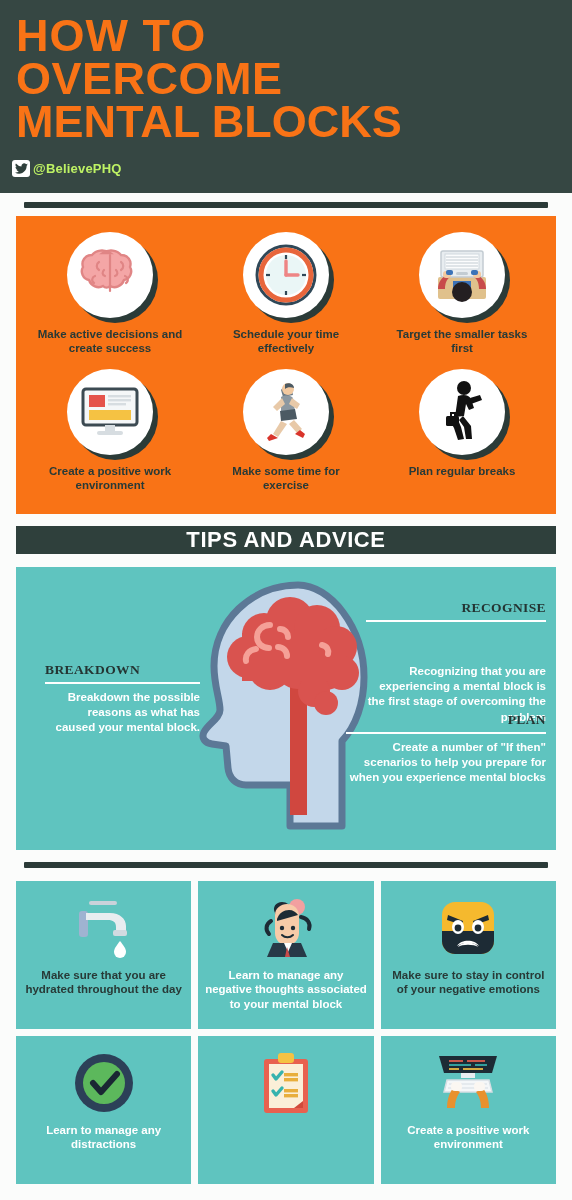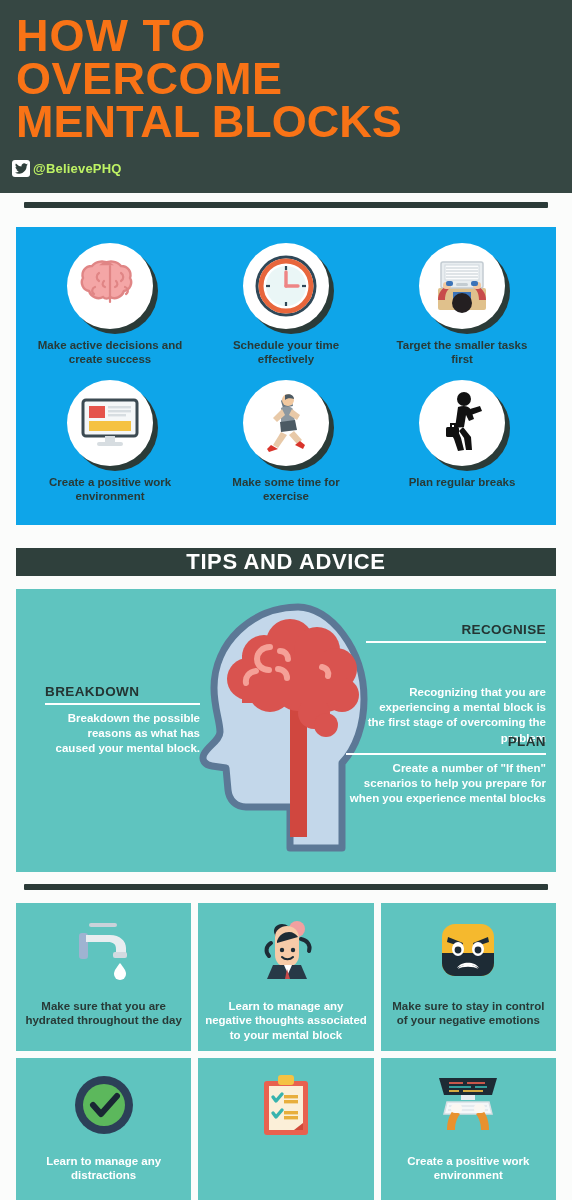--- a/index.html
+++ b/index.html
@@ -44,21 +44,21 @@
 
   
   .rule{
     height:6px;background:#2b3b38;margin:0 24px;
     border-radius:1px;
   }
   .rule-wrap{padding:9px 0 8px 0;background:#fbfcfb;}
   .rule-wrap2{padding:12px 0 13px 0;background:#fbfcfb;}
 
   
-  .panel{background:#0ea5e9;margin:11px 16px;}
+  .panel{background:#f97316;margin:0 16px;}
 
   
   .grid1{
     display:grid;grid-template-columns:repeat(3,1fr);
     padding:16px 6px 10px 6px;
     row-gap:2px;
   }
   .cell1{display:flex;flex-direction:column;align-items:center;}
   .circle{
     width:86px;height:86px;border-radius:50%;
@@ -88,21 +88,21 @@
     position:relative;height:283px;margin:0 16px;background:#5fc4bf;
     overflow:hidden;
   }
   .brain-art{
     position:absolute;left:50%;transform:translateX(-50%);
     top:6px;
   }
   .lbl{position:absolute;}
   .lbl .hd{
     color:#243533;font-size:13.5px;font-weight:bold;letter-spacing:0.4px;
-    display:block;padding-bottom:4px;
+    display:block;padding-bottom:4px;font-family:Liberation Serif, serif;
   }
   .lbl .hr{height:2px;background:#ffffff;}
   .lbl .bd{
     color:#ffffff;font-size:11.5px;font-weight:bold;line-height:1.32;
     padding-top:6px;display:block;
   }
   .lbl-breakdown{left:29px;top:95px;width:155px;}
   .lbl-breakdown .hd{text-align:left;}
   .lbl-breakdown .bd{text-align:right;}
   .lbl-recognise{right:10px;top:33px;width:180px;}
@@ -121,21 +121,21 @@
     background:#5fc4bf;height:148px;
     display:flex;flex-direction:column;align-items:center;
     justify-content:flex-start;
     padding:10px 6px 8px 6px;box-sizing:border-box;
   }
   .tile .art{
     height:74px;display:flex;align-items:center;justify-content:center;
   }
   .tile .cap{
     font-size:11.5px;font-weight:bold;text-align:center;line-height:1.24;
-    margin-top:12px;
+    margin-top:3px;
   }
   .cap-dark{color:#283a37;}
   .cap-light{color:#ffffff;}
 </style>
 </head>
 <body>
 
 <div class="page">
 
   <div class="header">

